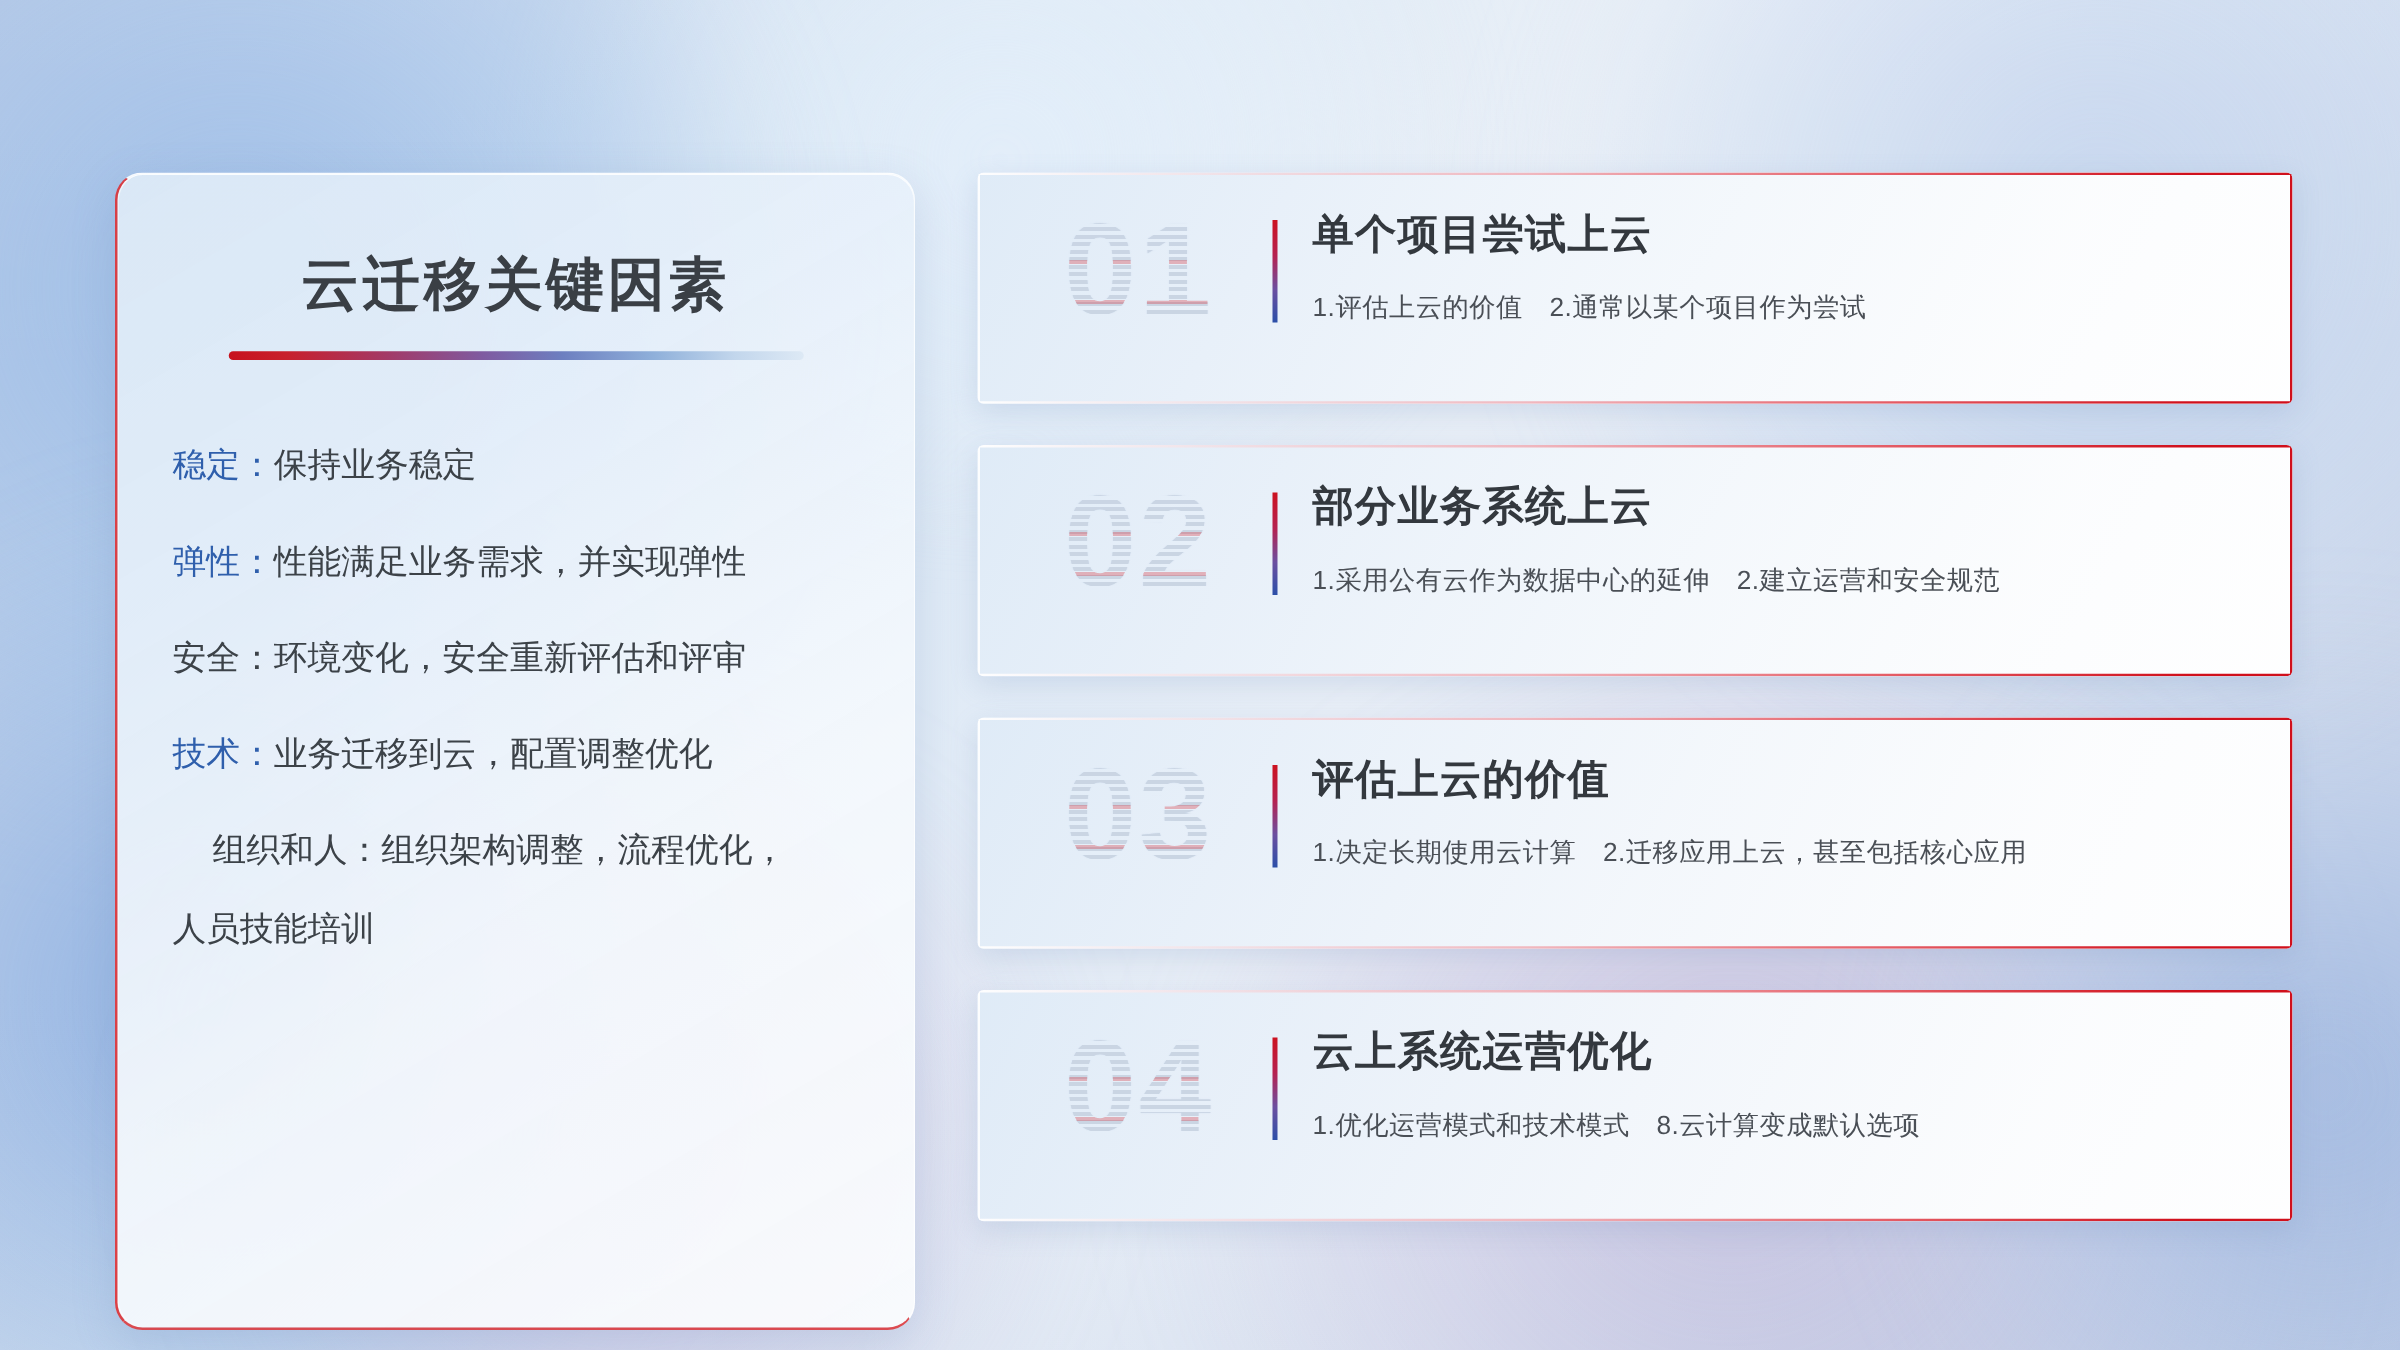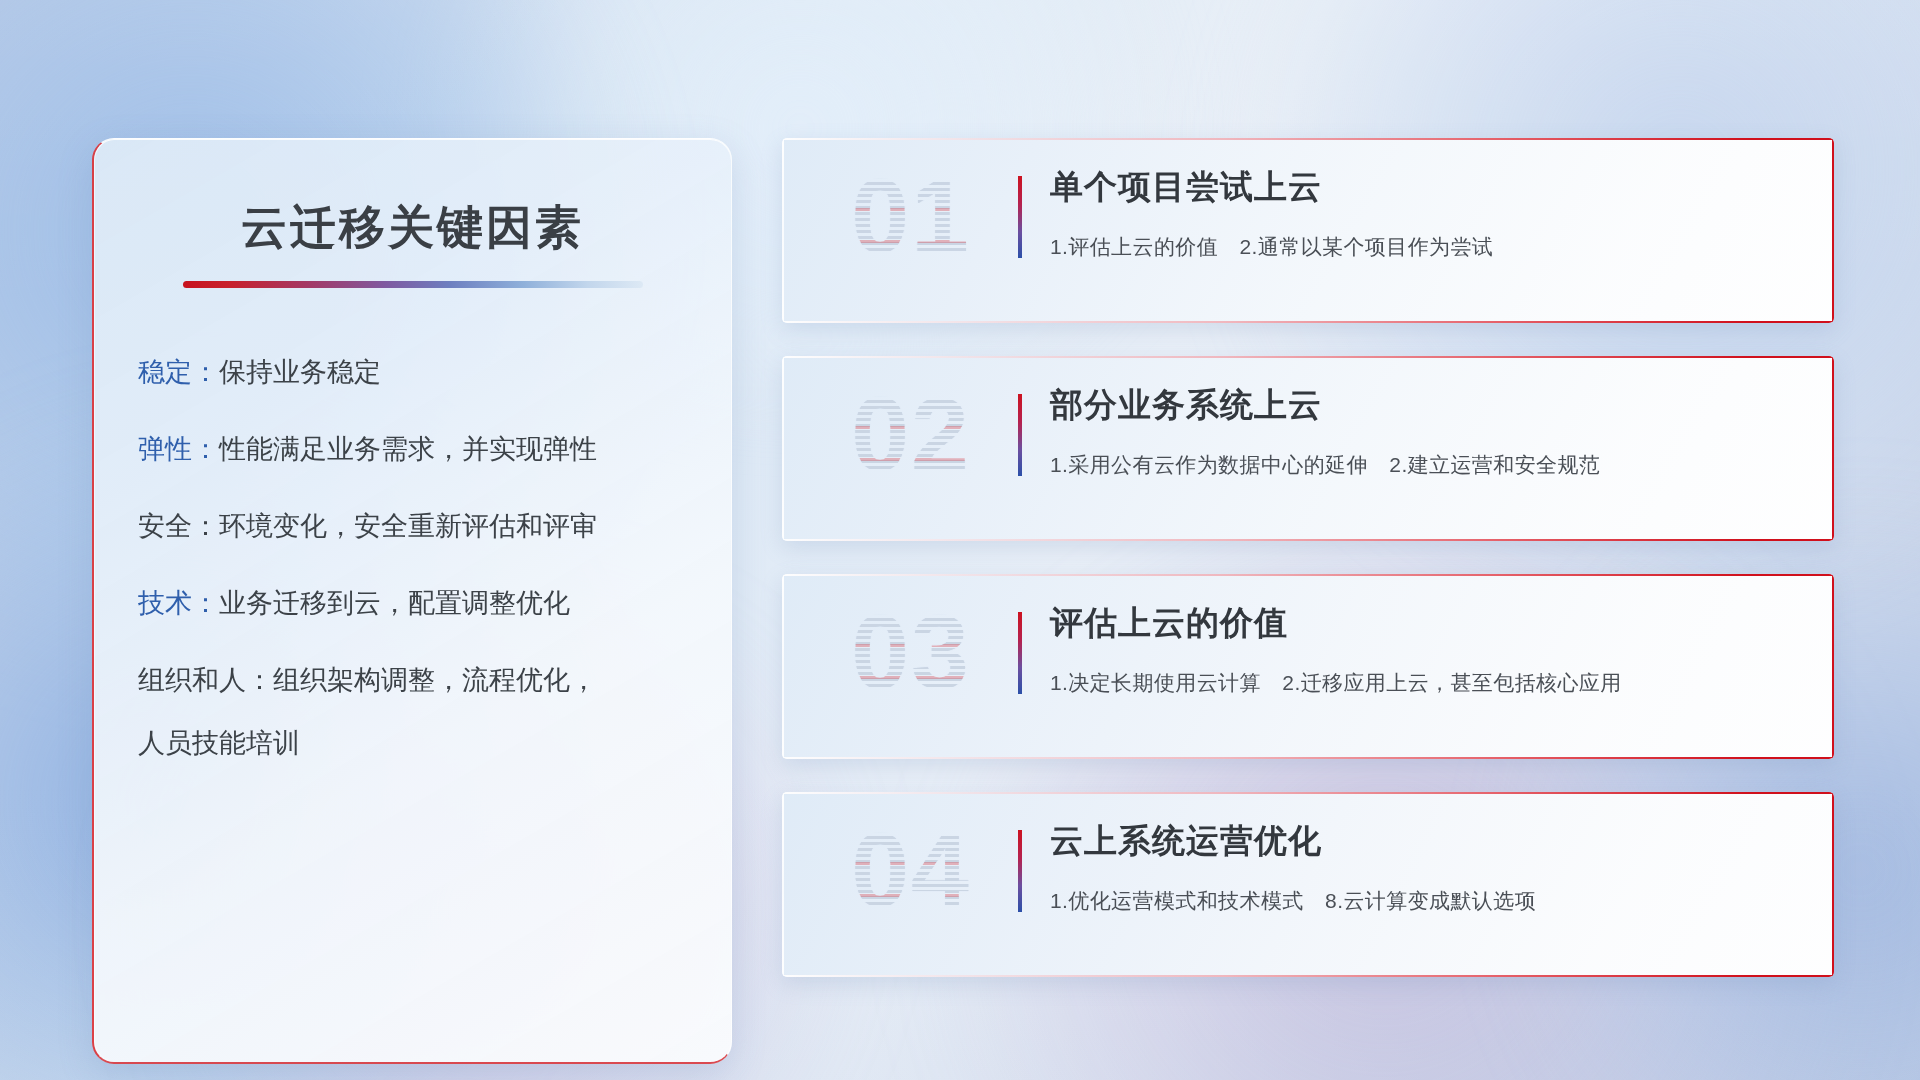--- a/index.html
+++ b/index.html
@@ -113,21 +113,21 @@
   }
 
   .factor-list { margin:68px 0 0 0; padding:0 0 0 44px; }
   .factor-row {
     font-size:27px;
     line-height:1.22;
     color:#3c4248;
     margin-bottom:44px;
     white-space:nowrap;
   }
-  .factor-row.wrapline { margin-bottom:30px; }
+  .factor-row.wrapline { margin-bottom:30px;margin-left:32px; }
   .factor-row.contline { margin-bottom:0; }
   .factor-key { color:#2f5fac; }
   .factor-key.plain { color:#3c4248; }
 
   
   #cards {
     position:absolute;
     left:782px; top:138px; width:1052px; height:790px;
   }
   .card {

